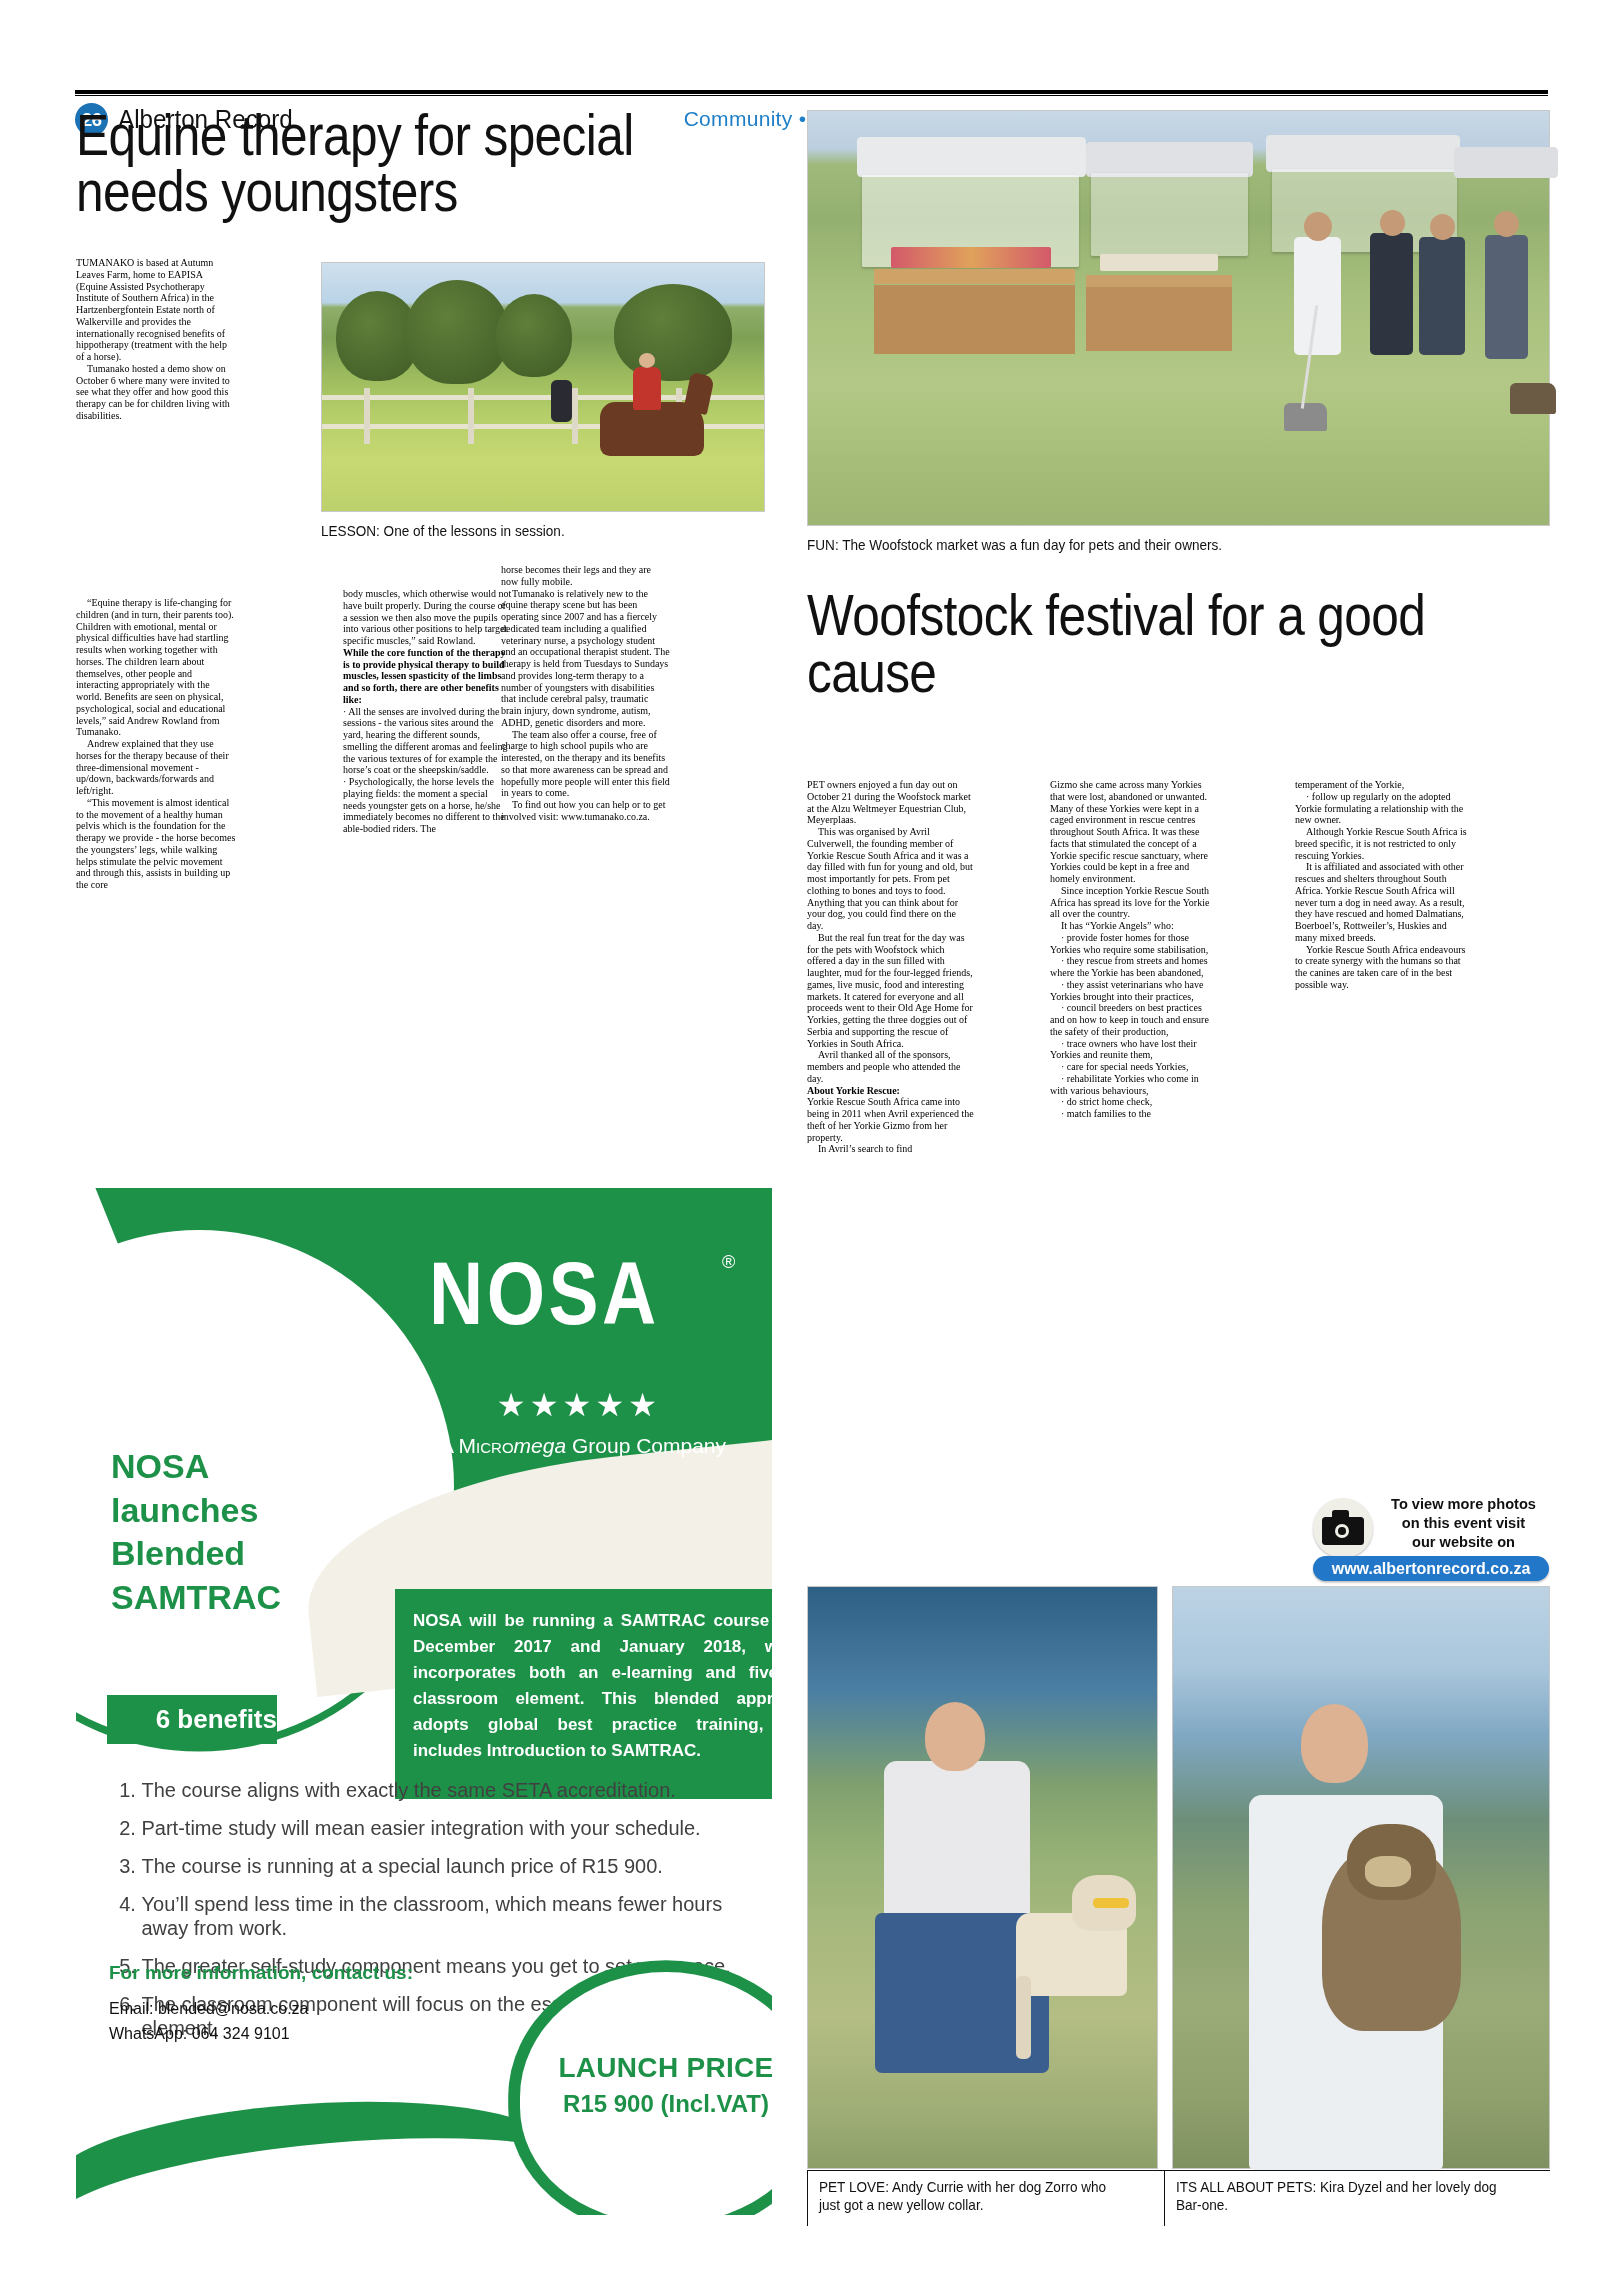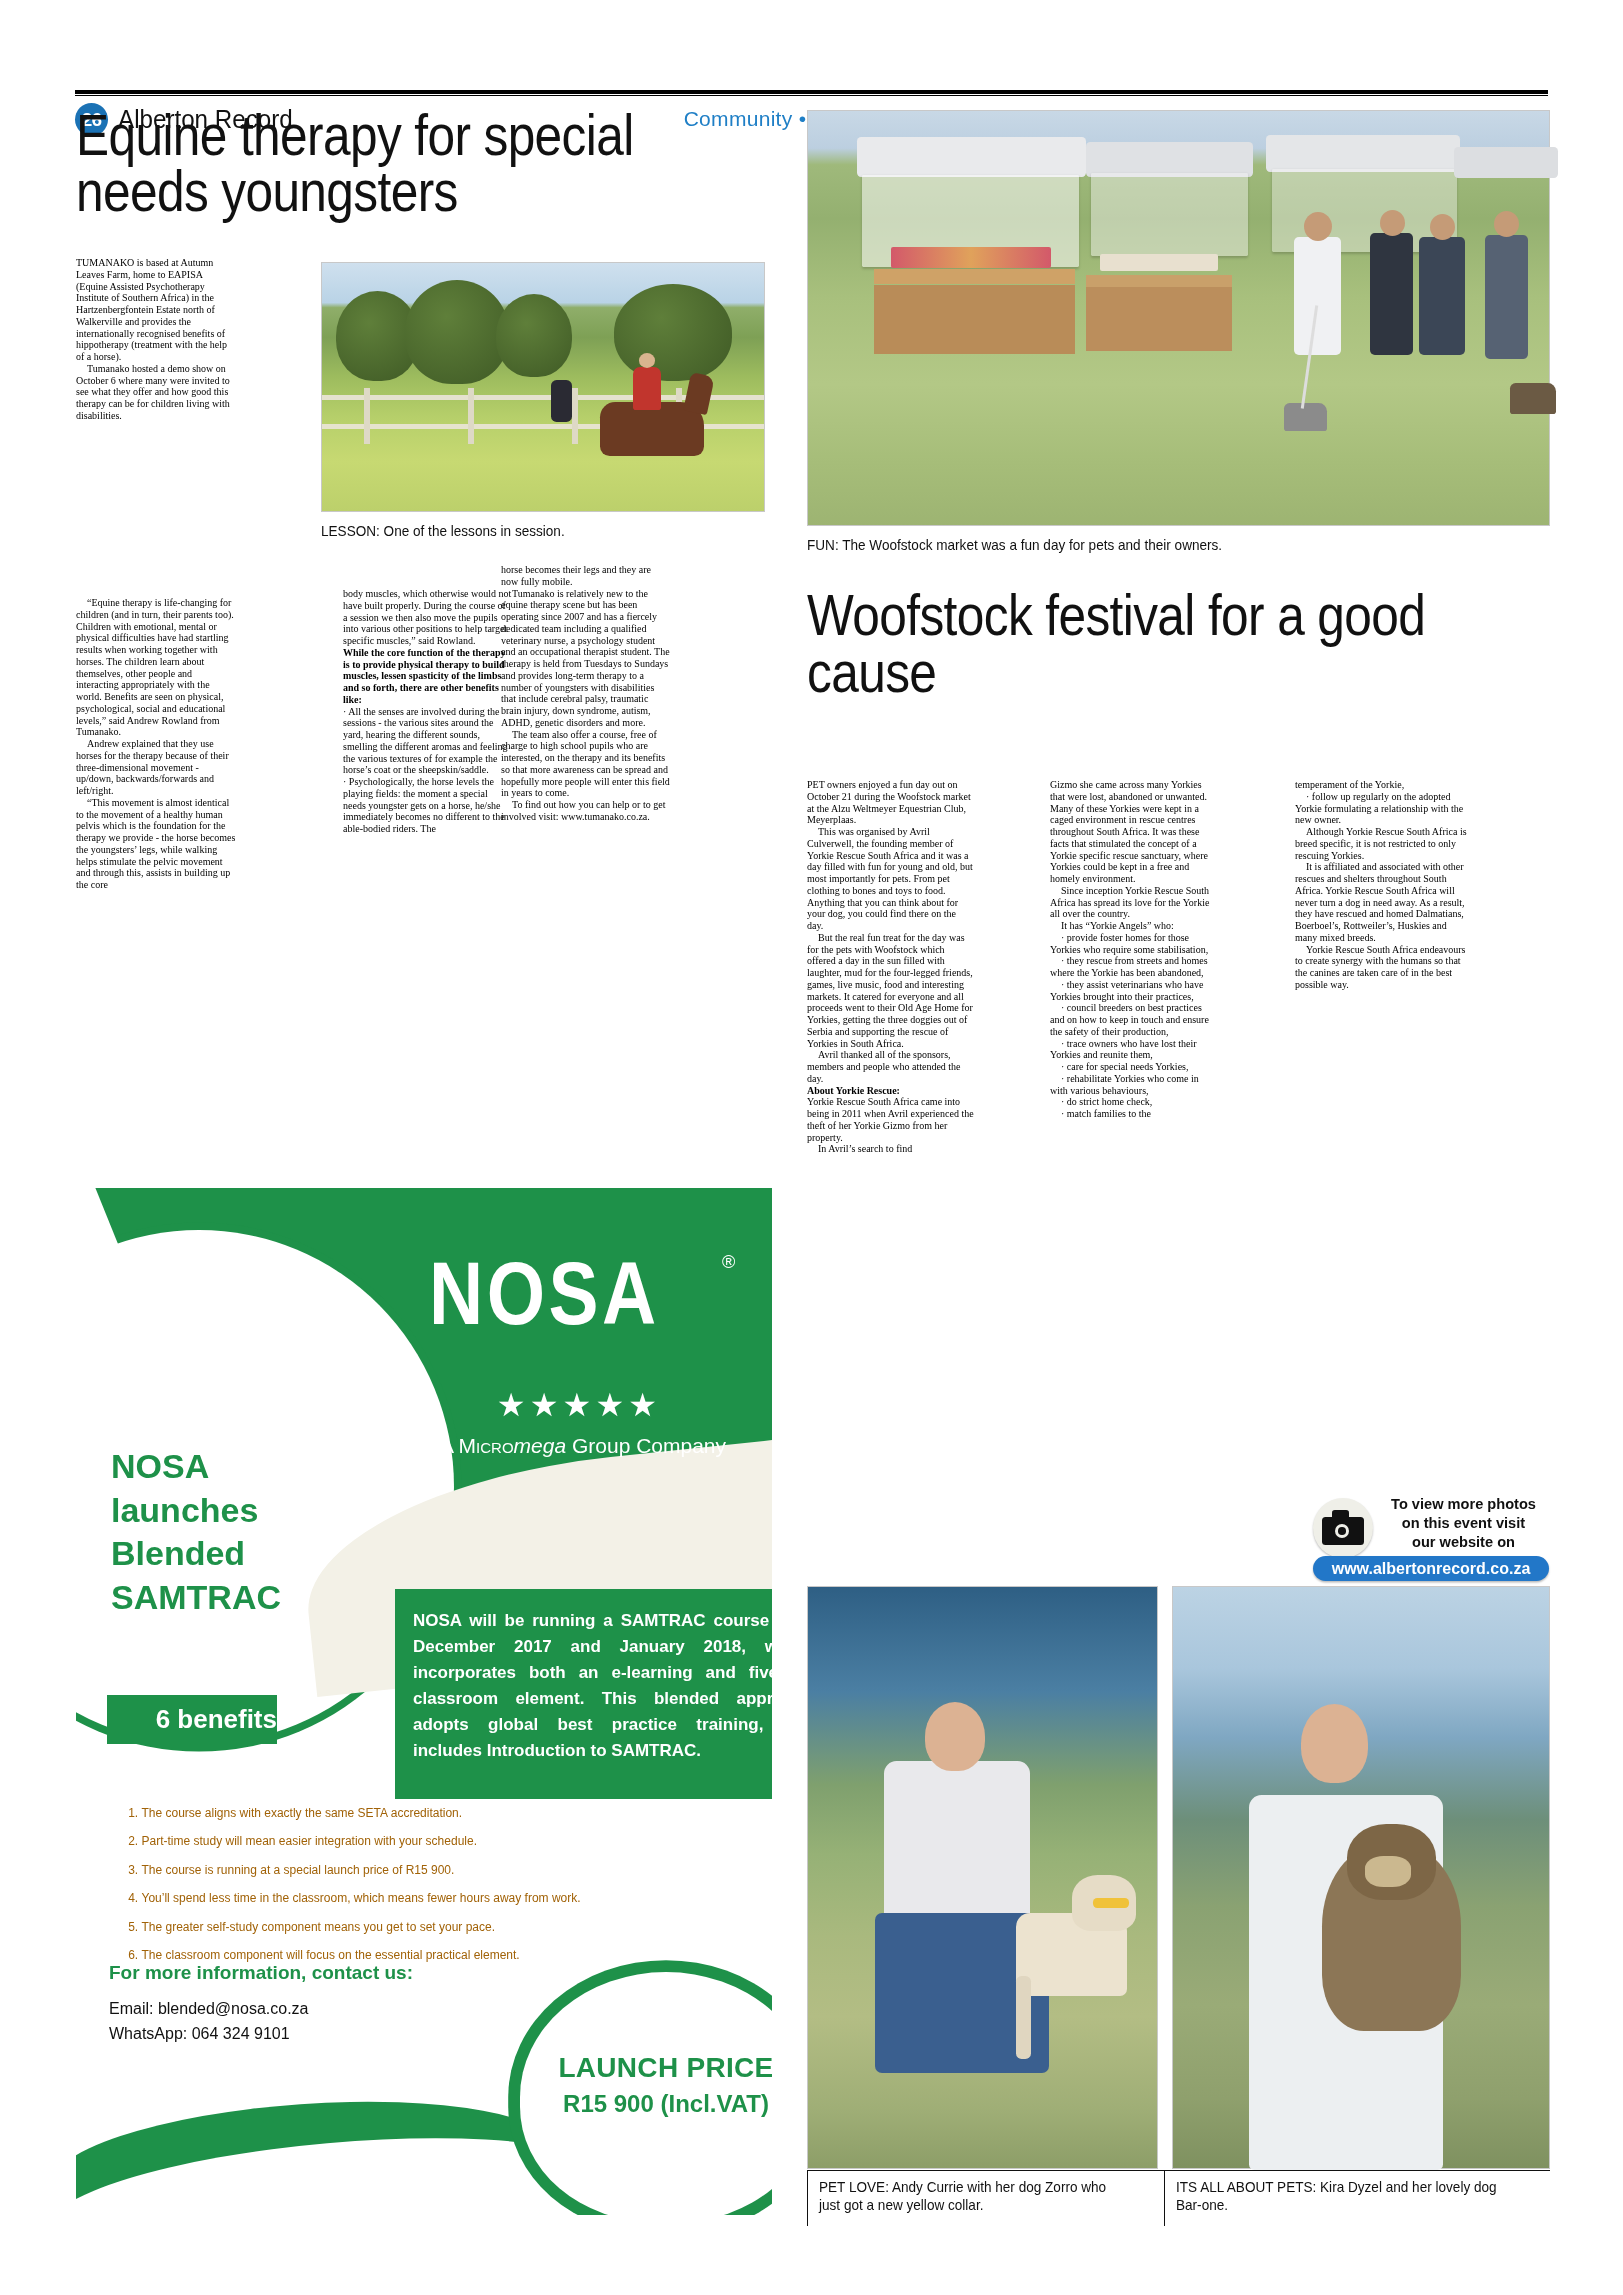--- a/index.html
+++ b/index.html
@@ -184,21 +184,21 @@
     position:absolute; left:31px; top:507px; width:170px; height:49px;
     background:#1e9149;
   }
   .benefits-badge span {
     display:block; padding:9px 0 0 21px;
     font-family:"Liberation Sans", sans-serif; font-weight:bold;
     font-size:26px; color:#fff;text-align:right;
   }
   .benefits-list {
     position:absolute; left:35px; top:590px; width:639px;
-    font-family:"Liberation Sans", sans-serif; font-size:12px; color:#a16207;margin-top:28px;
+    font-family:"Liberation Sans", sans-serif; font-size:20px; color:#404040;
   }
   .benefits-list li { margin:0 0 14px 30.5px; line-height:1.2; }
   .contact-head {
     position:absolute; left:33px; top:774px;
     font-family:"Liberation Sans", sans-serif; font-weight:bold;
     font-size:19px; color:#1e9149;
   }
   .contact-lines {
     position:absolute; left:33px; top:809px;
     font-family:"Liberation Sans", sans-serif; font-size:16px; color:#111;

